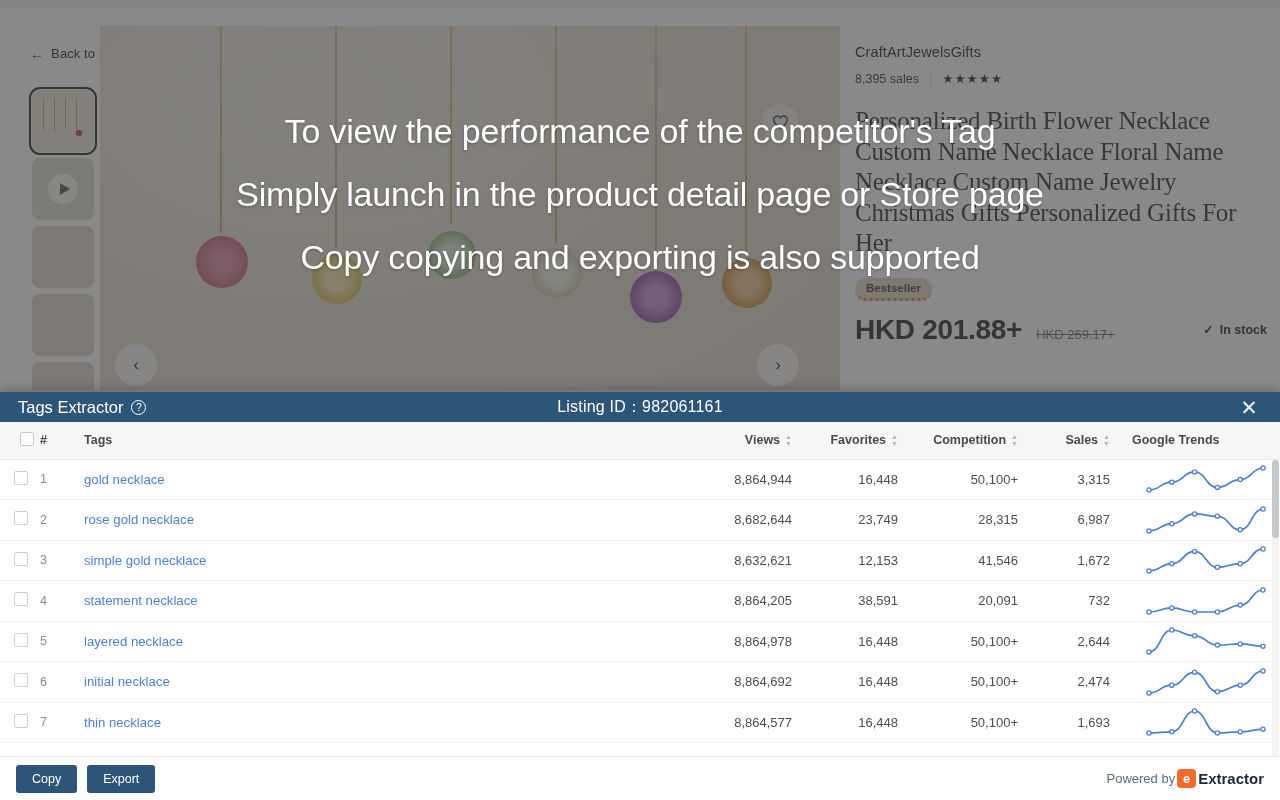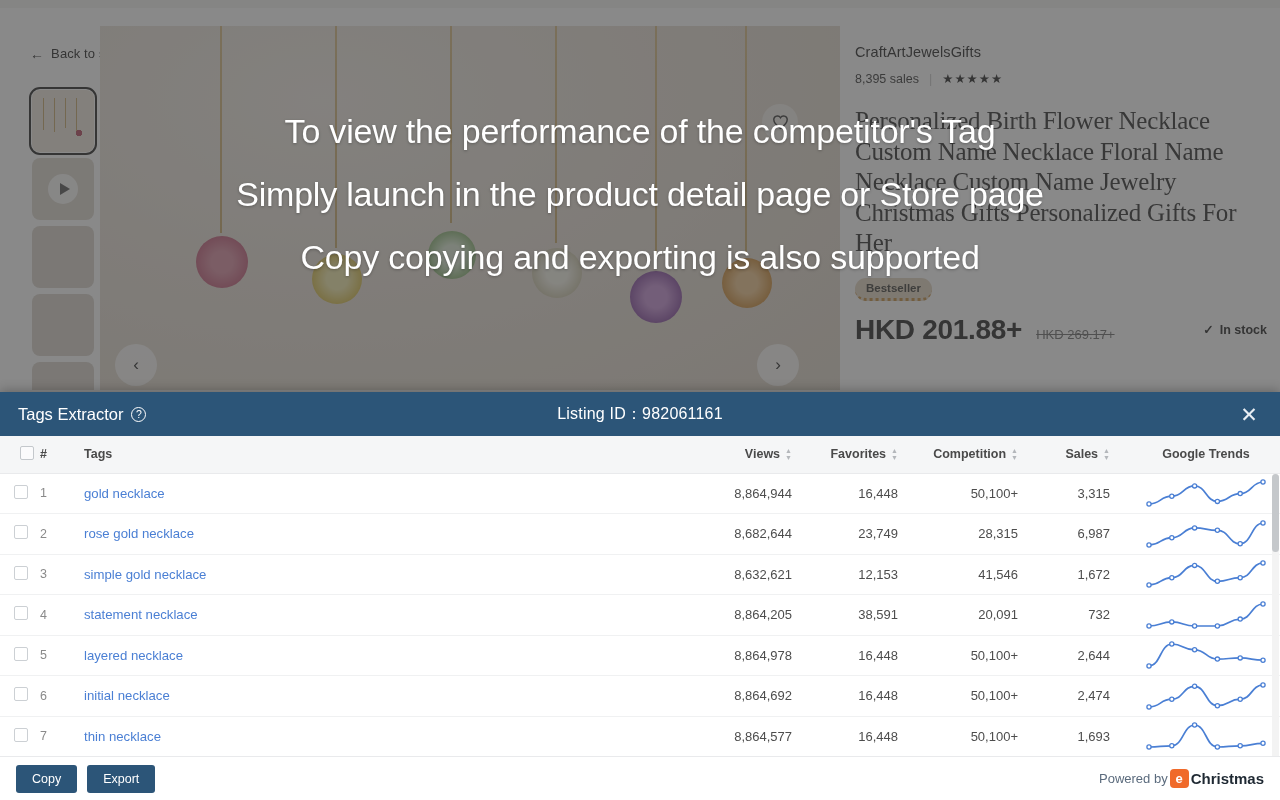--- a/index.html
+++ b/index.html
@@ -134,21 +134,21 @@
   .instructions div { white-space: nowrap; }
 
   
   .panel {
     position: absolute; left: 0; top: 392px; width: 1280px; height: 408px;
     background: #fff;
     box-shadow: 0 -2px 10px rgba(0,0,0,.25);
     display: flex; flex-direction: column;
   }
   .panel-head {
-    height: 44px; background: #2c5578; color: #fff;
+    height: 30px; background: #2c5578; color: #fff;
     display: flex; align-items: center; padding: 0 18px;
     position: relative; flex: none;
   }
   .panel-title { font-size: 16.5px; display: flex; align-items: center; gap: 8px; }
   .help-icon {
     width: 15px; height: 15px; border-radius: 50%;
     border: 1.3px solid #fff; font-size: 10.5px;
     display: inline-flex; align-items: center; justify-content: center;
     line-height: 1;
   }
@@ -165,21 +165,21 @@
   .tbl-wrap { flex: 1; overflow: hidden; position: relative; }
   table { width: 1280px; border-collapse: collapse; table-layout: fixed; }
   thead th {
     background: #f5f6f7; height: 37px;
     font-size: 12.5px; font-weight: bold; color: #4a4a4a;
     border-bottom: 1px solid #e9eaec;
     padding: 0; white-space: nowrap;
   }
   .th-inner { display: flex; align-items: center; gap: 5px; }
   .th-inner.right { justify-content: flex-end; }
-  .th-inner.center { justify-content: center; }
+  .th-inner.center { }
   .sort-ico {
     display: inline-flex; flex-direction: column; gap: 2px;
     color: #b4b7bb; font-size: 7px; line-height: .8;
   }
   .c-check { width: 40px; padding-left: 14px !important; }
   .c-num   { width: 26px; text-align: left; }
   .c-tag   { width: 640px; padding-left: 18px !important; text-align: left; }
   .c-views { width: 108px; padding-right: 22px !important; }
   .c-fav   { width: 106px; padding-right: 22px !important; }
   .c-comp  { width: 120px; padding-right: 22px !important; }
@@ -521,17 +521,17 @@
         <div class="thumb-bar"></div>
       </div>
     </div>
 
     <div class="panel-foot">
       <button class="btn">Copy</button>
       <button class="btn">Export</button>
       <div class="powered">
         <span>Powered by</span>
         <span class="eh-logo"></span>
-        <span class="eh-name">Christmas</span>
+        <span class="eh-name">Extractor</span>
       </div>
     </div>
   </div>
 </div>
 
 </body></html>

